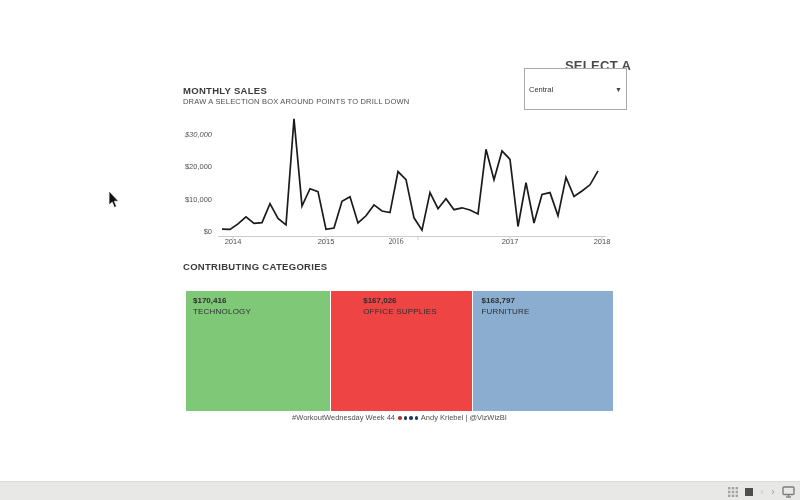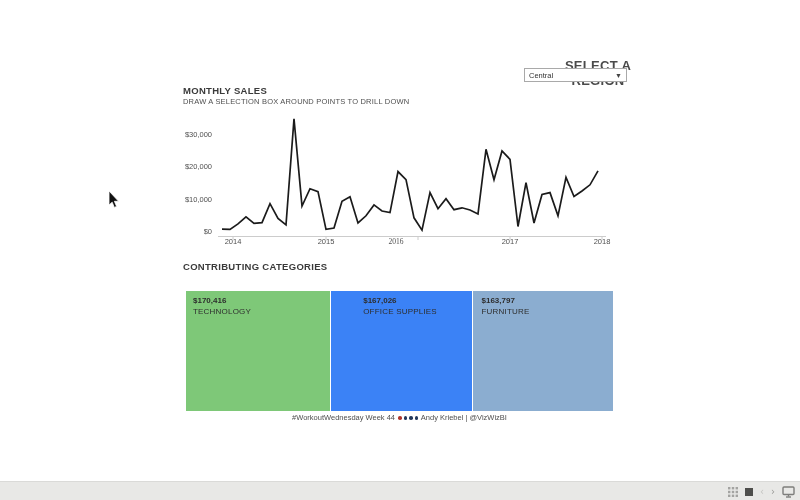--- a/index.html
+++ b/index.html
@@ -2,21 +2,21 @@
 <html><head>
 <meta charset="utf-8">
 <style>
   html,body{margin:0;padding:0;background:#ffffff;}
   #stage{position:relative;width:800px;height:500px;background:#ffffff;overflow:hidden;
          font-family:"Liberation Sans", sans-serif;color:#3a3a3a;}
   .abs{position:absolute;}
   .dash-title{left:183px;top:56px;font-size:16.5px;font-weight:bold;color:#383838;letter-spacing:.4px;}
   .filter-label{left:520px;top:58px;width:100px;text-align:center;font-size:13px;font-weight:bold;color:#4a4a4a;letter-spacing:.3px;margin-left:28px;}
   .dropdown{left:524px;top:68px;width:93px;height:12px;background:#fff;border:1px solid #a9a9a9;
-            display:flex;align-items:center;justify-content:space-between;padding:0 4px;font-size:7.5px;color:#333;cursor:default;}
+            display:flex;align-items:center;justify-content:space-between;padding:14px 4px;font-size:7.5px;color:#333;cursor:default;}
   .dropdown .caret{font-size:7px;color:#444;line-height:1;}
   .sec-title{font-size:9.5px;font-weight:bold;color:#3a3a3a;letter-spacing:.3px;}
   .sec-sub{font-size:7.5px;color:#4f4f4f;letter-spacing:.2px;}
   #monthly-title{left:183px;top:85px;}
   #monthly-sub{left:183px;top:96.5px;}
   #contrib-title{left:183px;top:261px;}
   #contrib-sub{left:183px;top:273.5px;}
   .ytick{position:absolute;left:150px;width:62px;text-align:right;font-size:7.5px;color:#4f4f4f;}
   .xtick{position:absolute;top:237px;width:30px;text-align:center;font-size:7.5px;color:#4f4f4f;}
   #chart-svg{position:absolute;left:180px;top:108px;width:440px;height:140px;}
@@ -45,21 +45,21 @@
   <div class="abs filter-label">SELECT A REGION</div>
   <div class="abs dropdown">
     <span>Central</span>
     <span class="caret">▼</span>
   </div>
 
   <div class="abs sec-title" id="monthly-title">MONTHLY SALES</div>
   <div class="abs sec-sub" id="monthly-sub">DRAW A SELECTION BOX AROUND POINTS TO DRILL DOWN</div>
 
   <div id="yticks">
-      <div class="ytick" style="top: 130.1px;">$30,000</div>
+      <div class="ytick" style="top: 130.1px; font-style: italic;">$30,000</div>
       <div class="ytick" style="top: 162.4px;">$20,000</div>
       <div class="ytick" style="top: 194.7px;">$10,000</div>
       <div class="ytick" style="top: 227px;">$0</div>
     </div>
   <div id="xticks">
       <div class="xtick" style="left: 218px;">2014</div>
       <div class="xtick" style="left: 311px;">2015</div>
       <div class="xtick" style="left: 381px; font-family: Liberation Serif, serif;">2016</div>
       <div class="xtick" style="left: 495px;">2017</div>
       <div class="xtick" style="left: 587px;">2018</div>
@@ -77,21 +77,21 @@
     <polyline fill="none" stroke="#1b1b1b" stroke-width="1.7" stroke-linejoin="miter" points="42,121.1 50,121.4 58,115.9 66,108.8 74,115.3 82,114.6 90,95.6 98,110.4 106,116.9 114,10.9 122,98.1 130,80.7 138,83.6 146,121.4 154,120.1 162,93.3 170,88.8 178,115.0 186,107.8 194,96.9 202,103.0 210,104.6 218,63.6 226,71.7 234,109.8 242,122.1 250,84.6 258,100.7 266,90.7 274,101.7 282,99.8 290,102.0 298,105.9 306,41.3 314,71.7 322,42.9 330,51.3 338,118.5 346,74.6 354,115.0 362,86.5 370,84.6 378,107.8 386,69.4 394,88.5 402,83.0 410,76.8 418,62.9"></polyline>
   </svg>
 
   <div class="abs sec-title" id="contrib-title">CONTRIBUTING CATEGORIES</div>
 
   <div class="abs treemap">
     <div class="tbox" style="background: rgb(126, 200, 120); width: 145.2px;">
       <div class="tval">$170,416</div>
       <div class="tlab">TECHNOLOGY</div>
     </div>
-    <div class="tbox" style="background: #3b82f6; width: 142.3px; padding-left: 32px;">
+    <div class="tbox" style="background: #ef4444; width: 142.3px; padding-left: 32px;">
       <div class="tval">$167,026</div>
       <div class="tlab">OFFICE SUPPLIES</div>
     </div>
     <div class="tbox" style="background: rgb(139, 173, 208); width: 139.5px;">
       <div class="tval">$163,797</div>
       <div class="tlab">FURNITURE</div>
     </div>
   </div>
 
   <div class="abs footer">

